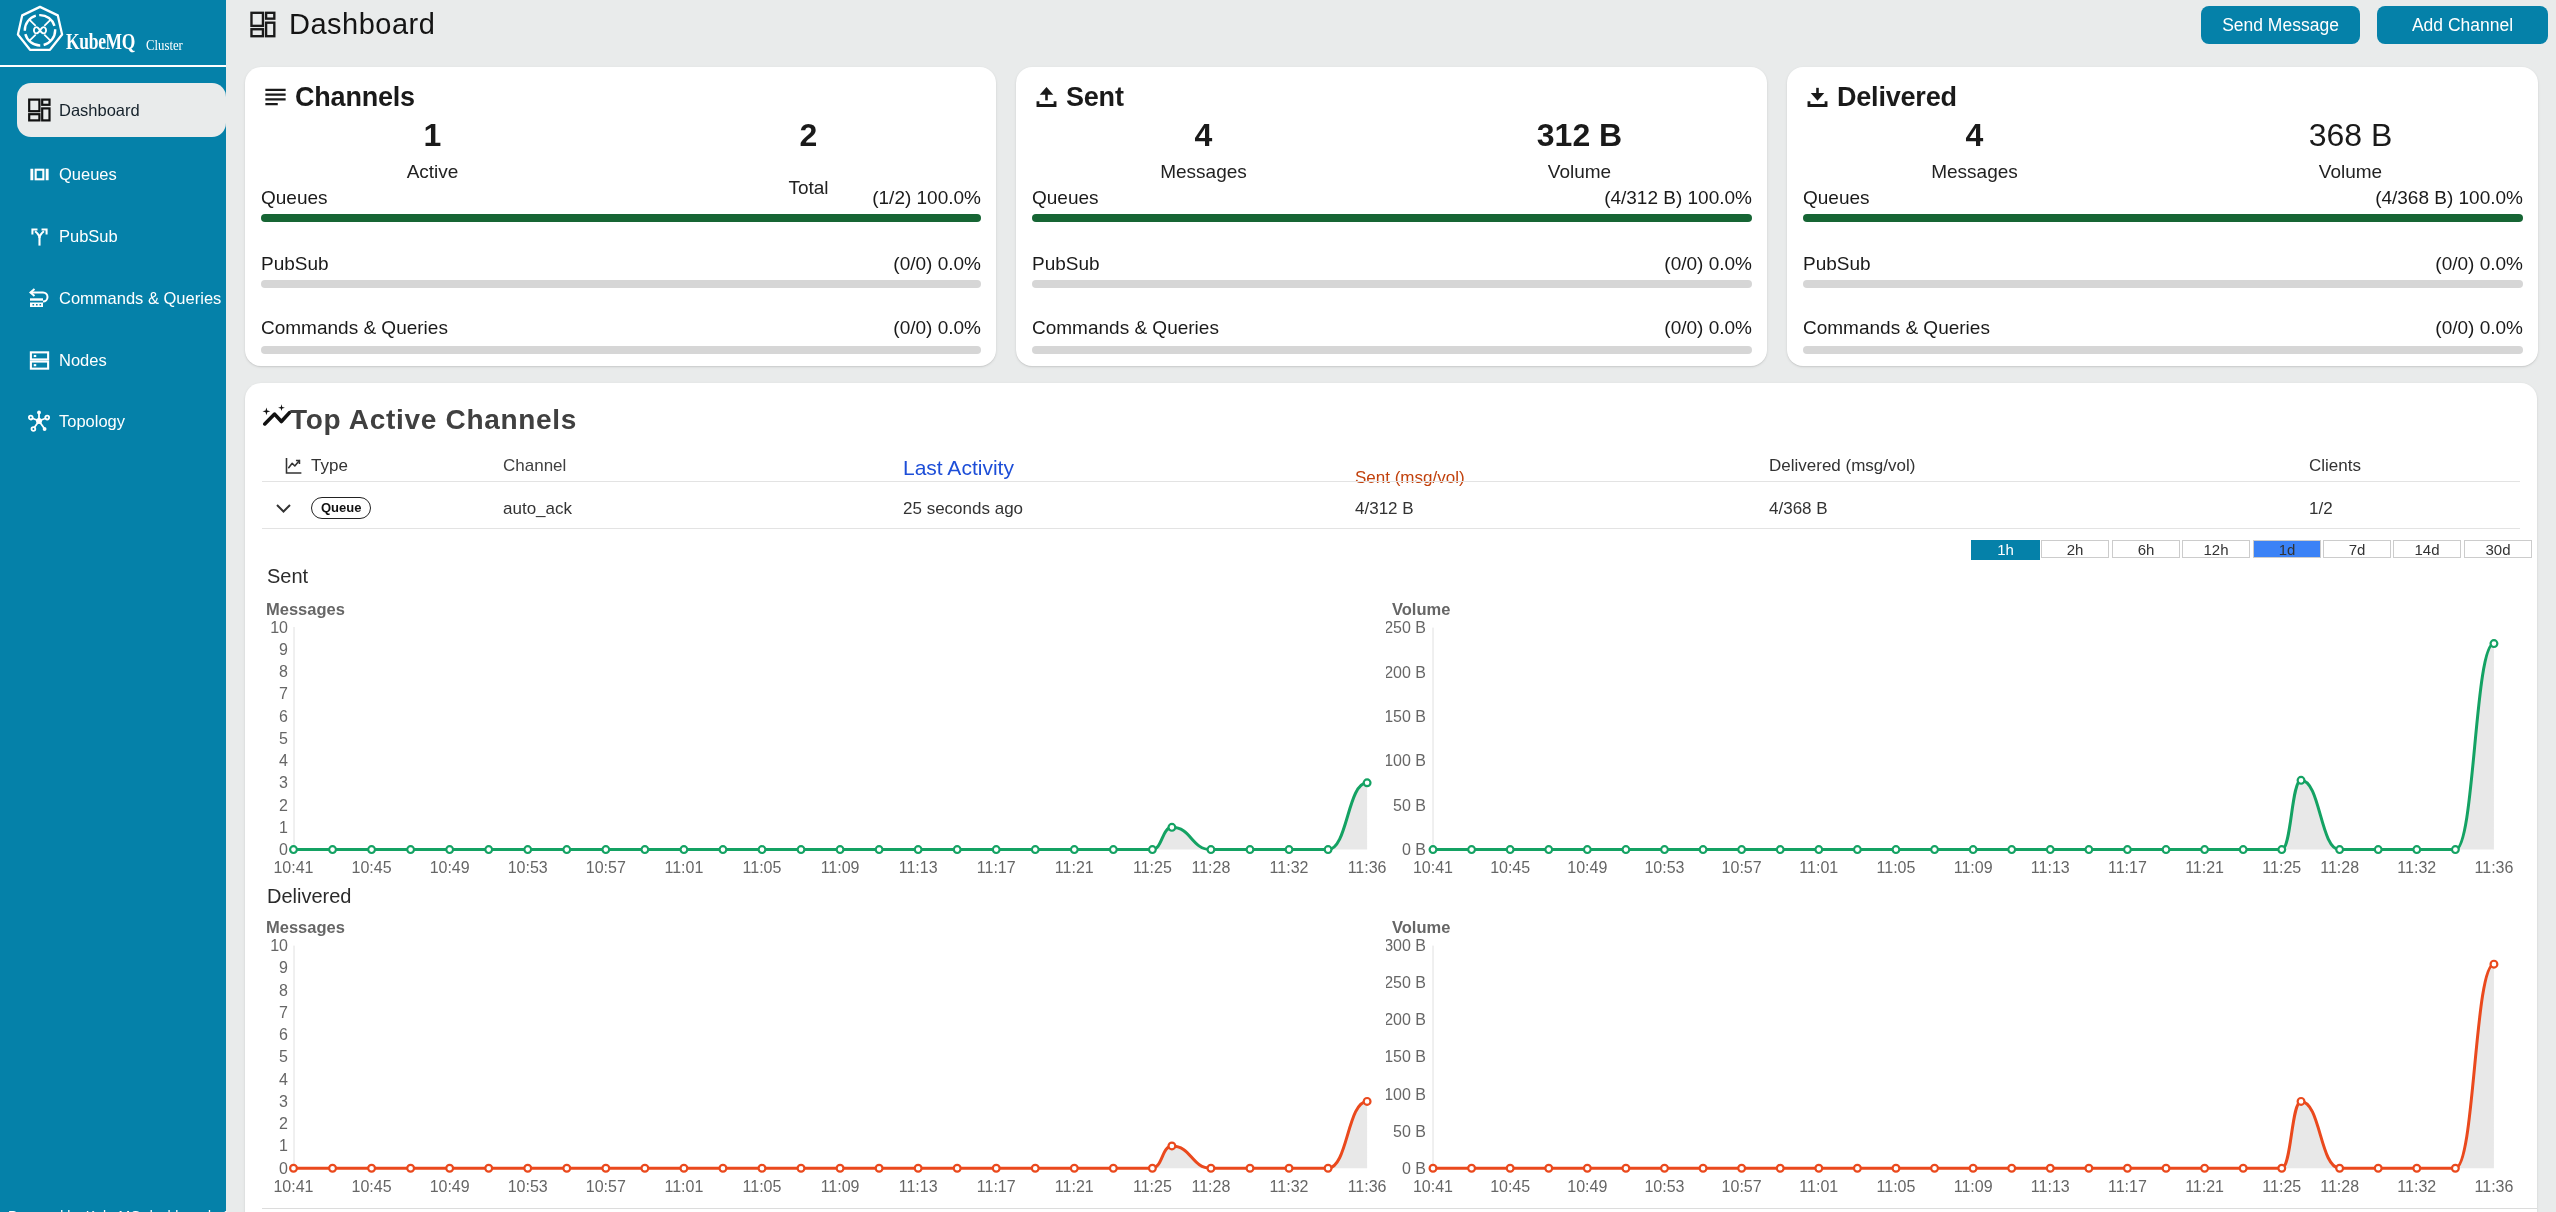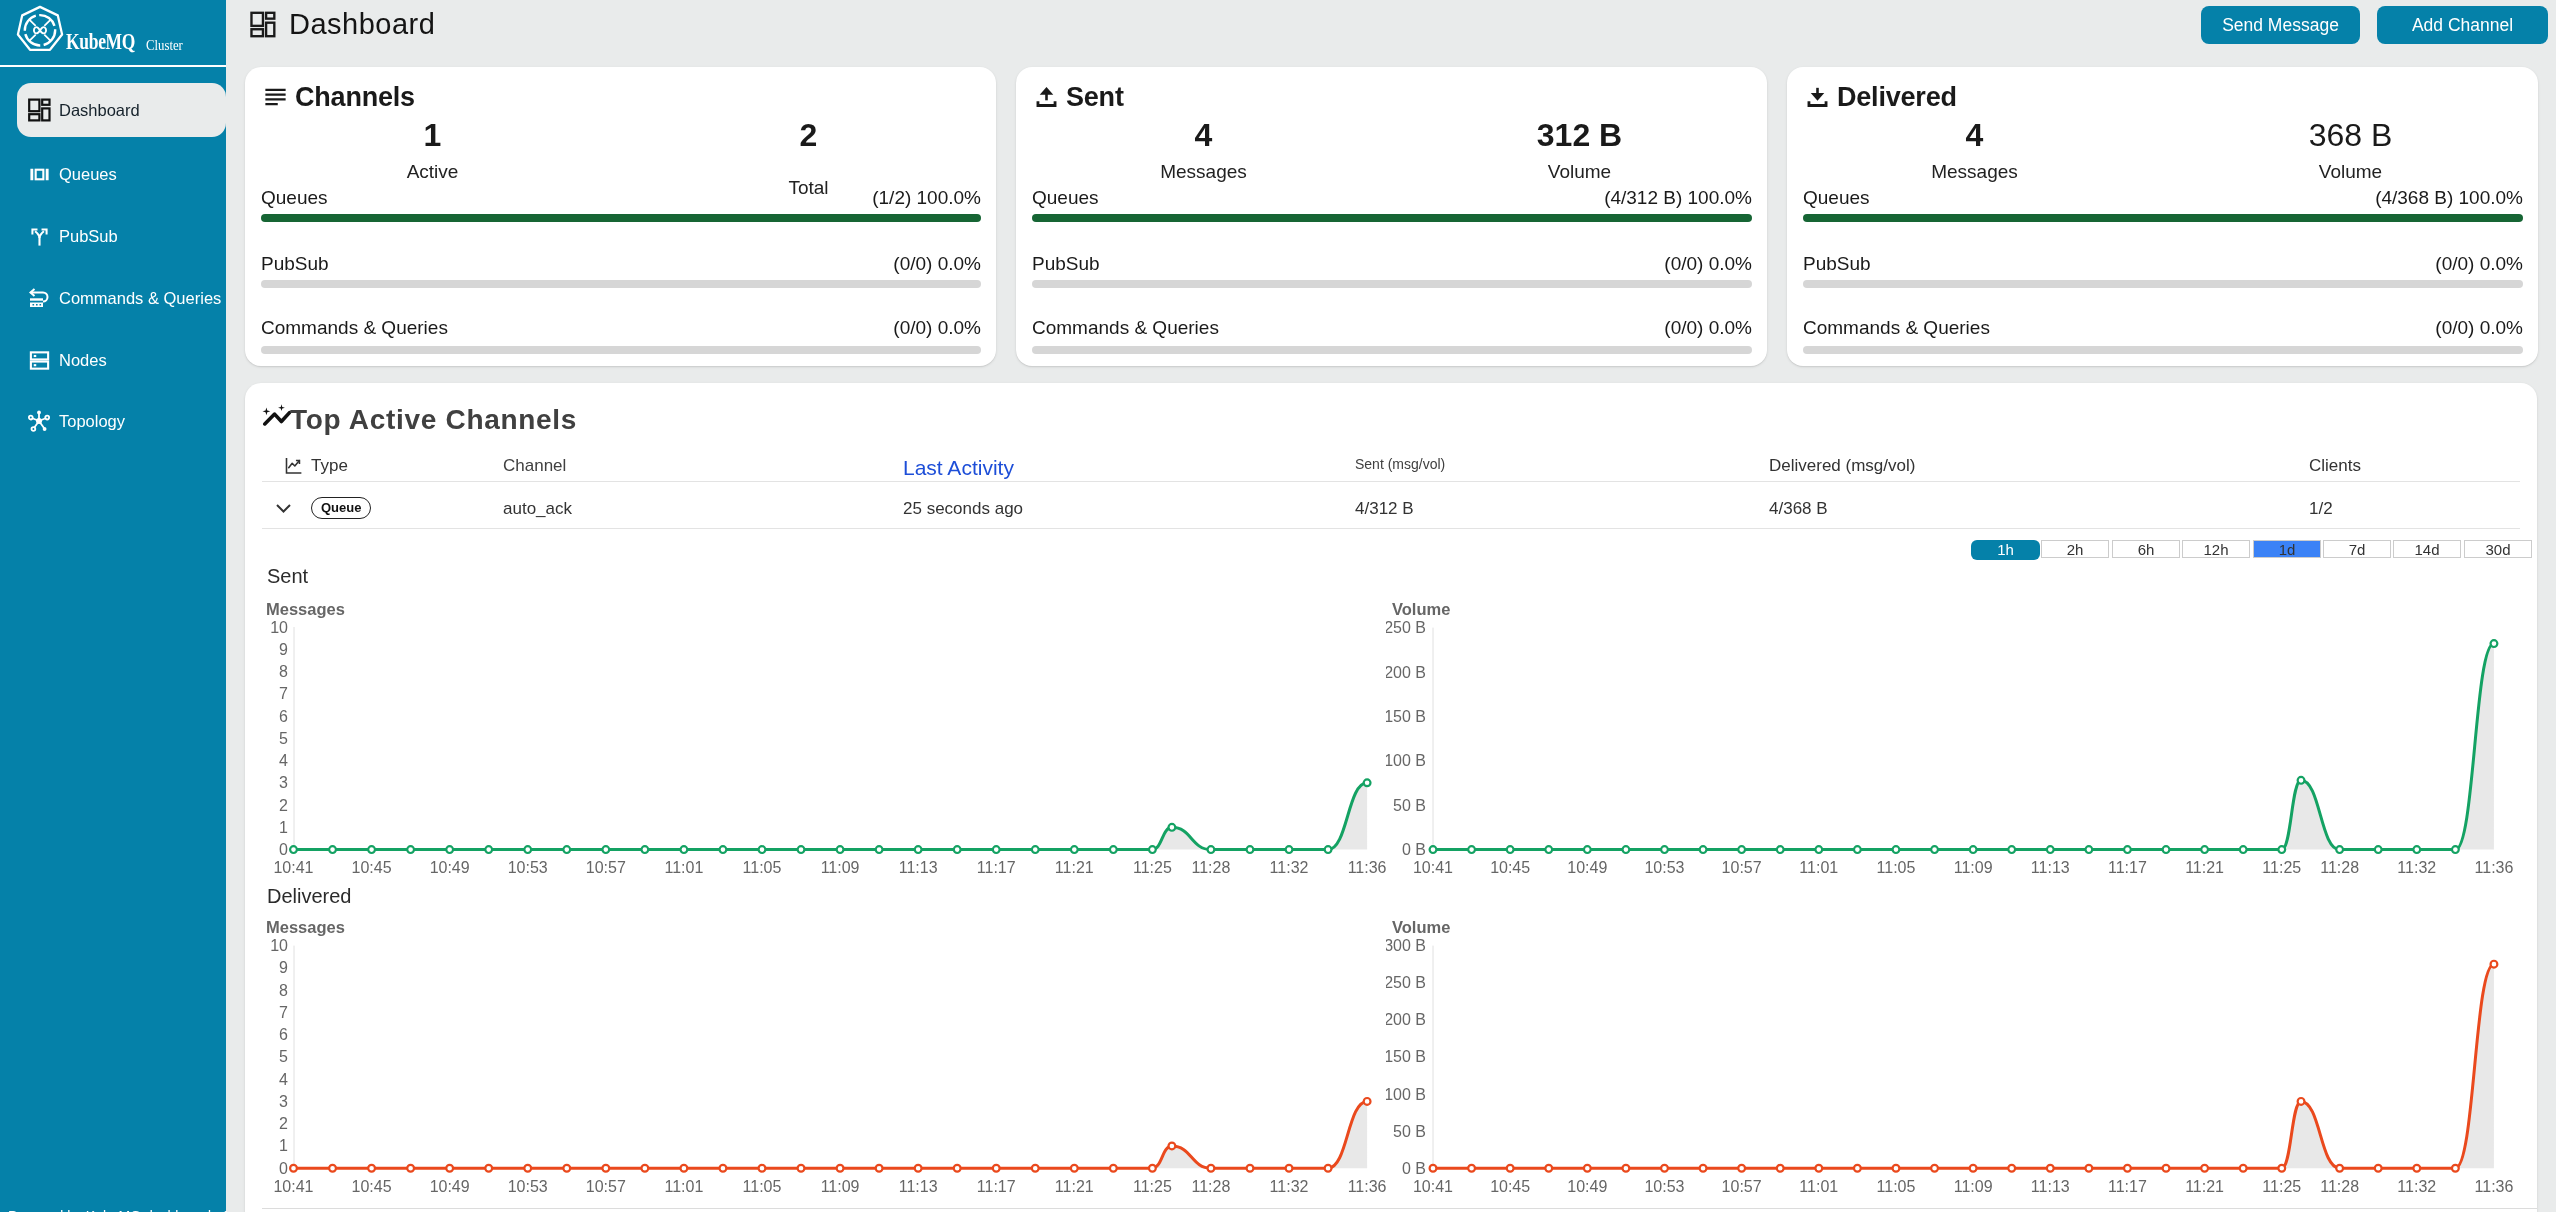--- a/index.html
+++ b/index.html
@@ -179,36 +179,36 @@
 <div style="position:absolute;left:290px;top:404px;font-size:28px;font-weight:bold;color:#404040;letter-spacing:.7px">Top Active Channels</div>
 
 <div style="position:absolute;left:283px;top:455px;width:21px;height:21px"><svg width="21" height="21" viewBox="0 0 24 24" fill="none" stroke="#333">
       <path d="M4 3.5V20.5H21" stroke-width="1.8"></path>
       <path d="M6.5 14.5 10.5 9.5 13.5 12.5 18.5 6.5" stroke-width="1.8" stroke-linecap="round" stroke-linejoin="round"></path>
       <path d="M18.8 10.2V6.2H14.8" stroke-width="1.8"></path>
     </svg></div>
 <div style="position:absolute;left:311px;top:456px;font-size:17px;color:#333">Type</div>
 <div style="position:absolute;left:503px;top:456px;font-size:17px;color:#404040">Channel</div>
 <div style="position:absolute;left:903px;top:456px;font-size:21px;color:#1d4ed8">Last Activity</div>
-<div style="position:absolute;left:1355px;top:456px;font-size:14px;color:#404040">Sent (msg/vol)</div>
+<div style="position:absolute;left:1355px;top:468px;font-size:17px;color:#c2410c">Sent (msg/vol)</div>
 <div style="position:absolute;left:1769px;top:456px;font-size:17px;color:#333">Delivered (msg/vol)</div>
 <div style="position:absolute;left:2309px;top:456px;font-size:17px;color:#333">Clients</div>
 <div style="position:absolute;left:262px;top:481px;width:2258px;height:1px;background:#e3e3e3"></div>
 <div style="position:absolute;left:275px;top:500px"><svg width="17" height="11" viewBox="0 0 17 11">
       <path d="M2 2 8.5 8.5 15 2" fill="none" stroke="#333" stroke-width="2"></path>
     </svg></div>
 <div style="position:absolute;left:311px;top:497px;height:22px;padding:0 9px;border:1.6px solid #222;border-radius:12px;font-size:13px;font-weight:bold;color:#111;line-height:19px">Queue</div>
 <div style="position:absolute;left:503px;top:499px;font-size:17px;color:#333">auto_ack</div>
 <div style="position:absolute;left:903px;top:499px;font-size:17px;color:#333">25 seconds ago</div>
 <div style="position:absolute;left:1355px;top:499px;font-size:17px;color:#333">4/312 B</div>
 <div style="position:absolute;left:1769px;top:499px;font-size:17px;color:#333">4/368 B</div>
 <div style="position:absolute;left:2309px;top:499px;font-size:17px;color:#333">1/2</div>
 <div style="position:absolute;left:262px;top:528px;width:2258px;height:1px;background:#e3e3e3"></div>
 
-<div style="position:absolute;left:1971px;top:540px;width:69px;height:20px;background:#0581a9;color:#fff;border-radius:6px;font-size:15px;line-height:20px;text-align:center;z-index:2">1h</div>
+<div style="position:absolute;left:1971px;top:540px;width:69px;height:20px;background:#0581a9;color:#fff;border-radius:0;font-size:15px;line-height:20px;text-align:center;z-index:2">1h</div>
 <div style="position:absolute;left:2041px;top:540px;width:68px;height:18px;background:#fff;border:1px solid #ccc;color:#333;font-size:15px;line-height:18px;text-align:center">2h</div>
 <div style="position:absolute;left:2112px;top:540px;width:68px;height:18px;background:#fff;border:1px solid #ccc;color:#333;font-size:15px;line-height:18px;text-align:center">6h</div>
 <div style="position:absolute;left:2182px;top:540px;width:68px;height:18px;background:#fff;border:1px solid #ccc;color:#333;font-size:15px;line-height:18px;text-align:center">12h</div>
 <div style="position:absolute;left:2253px;top:540px;width:68px;height:18px;background:#3b82f6;border:1px solid #ccc;color:#333;font-size:15px;line-height:18px;text-align:center">1d</div>
 <div style="position:absolute;left:2323px;top:540px;width:68px;height:18px;background:#fff;border:1px solid #ccc;color:#333;font-size:15px;line-height:18px;text-align:center">7d</div>
 <div style="position:absolute;left:2393px;top:540px;width:68px;height:18px;background:#fff;border:1px solid #ccc;color:#333;font-size:15px;line-height:18px;text-align:center">14d</div>
 <div style="position:absolute;left:2464px;top:540px;width:68px;height:18px;background:#fff;border:1px solid #ccc;color:#333;font-size:15px;line-height:18px;text-align:center">30d</div>
 
 <div style="position:absolute;left:267px;top:565px;font-size:20px;color:#2b2b2b">Sent</div>
 <div style="position:absolute;left:266px;top:600px;font-size:16.5px;font-weight:bold;color:#666">Messages</div>

